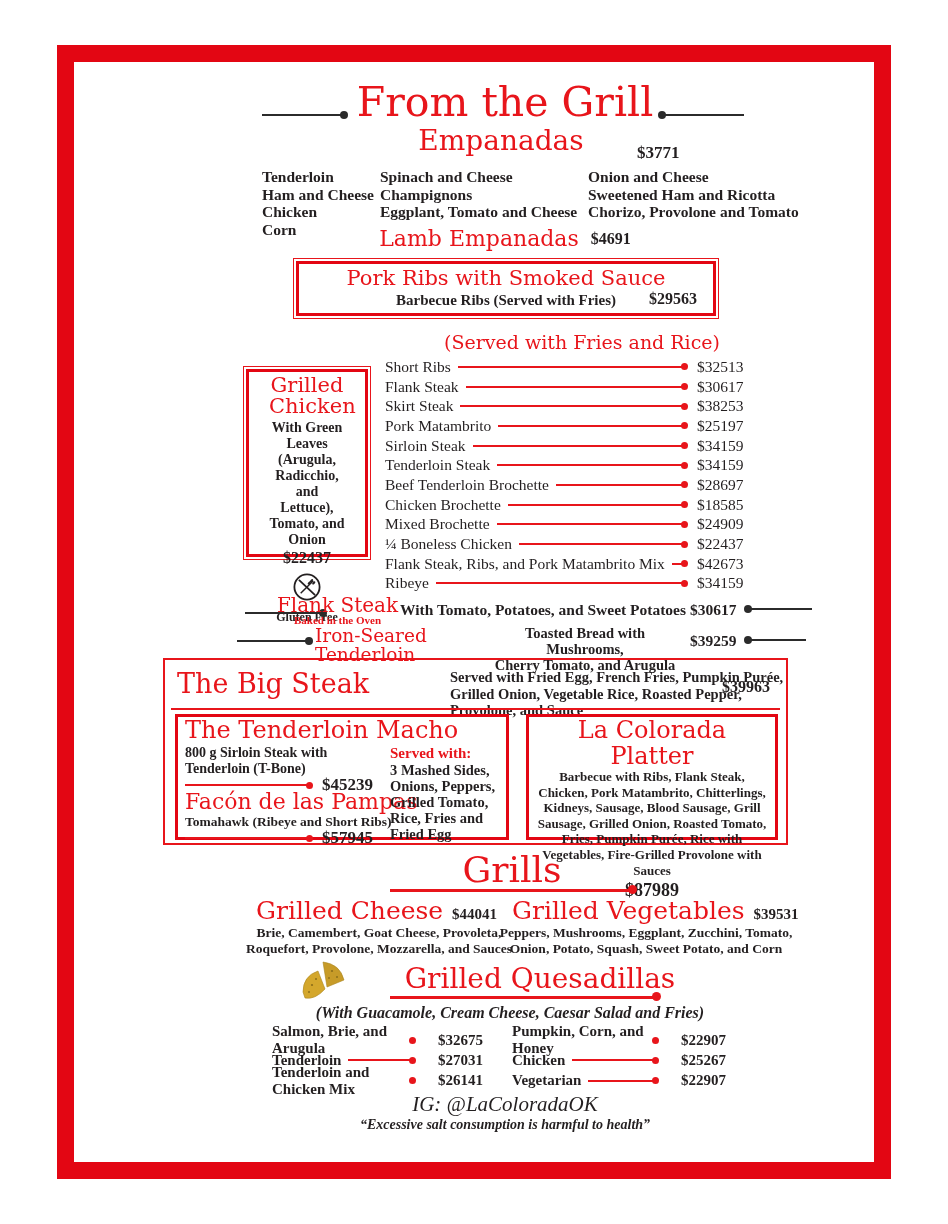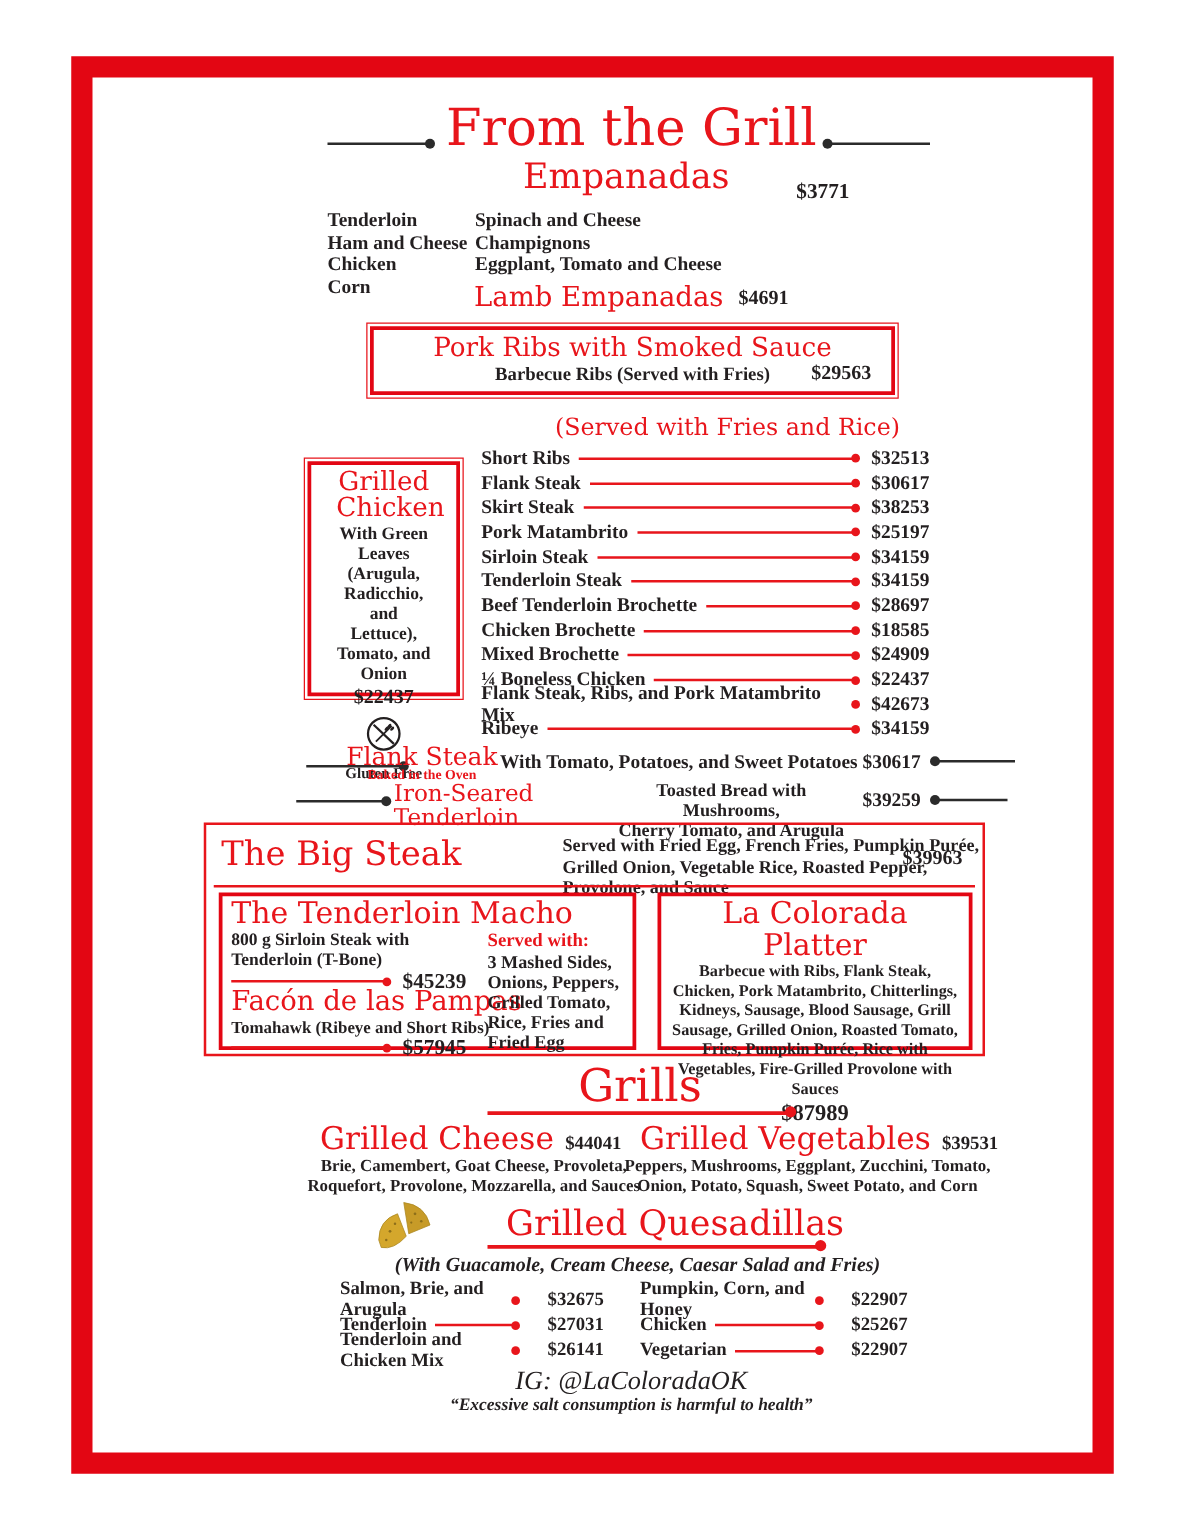--- a/index.html
+++ b/index.html
@@ -24,21 +24,21 @@
   .deco.dr::after{right:-4px;}
   .deco.dl::after{left:-4px;}
   
   .row{display:flex;align-items:center;}
   .leader{flex:1 1 auto;height:2px;background:var(--red);position:relative;margin:0 10px 0 7px;}
   .leader::after{content:"";position:absolute;right:-1px;top:-2.5px;width:7px;height:7px;border-radius:50%;background:var(--red);}
   
   .dbox{position:absolute;border:1px solid var(--red);padding:2px;box-sizing:border-box;}
   .dbox>.inner{border:3px solid var(--border-red);width:100%;height:100%;box-sizing:border-box;position:relative;}
   .thickbox{position:absolute;border:3.5px solid var(--border-red);box-sizing:border-box;}
-  .grill-row{height:19.7px;font-size:15.5px;font-weight:bold;}
+  .grill-row{height:19.7px;font-size:15.5px;font-weight:normal;}
   .grill-row .price{min-width:58px;}
   .q-row{height:20.3px;font-size:15px;font-weight:bold;}
   .q-row .price{min-width:54px;margin-left:13px;}
   .col-item{font-size:15.5px;line-height:17.5px;font-weight:bold;}
   h1,h2{margin:0;padding:0;}
 </style>
 </head>
 <body>
 
 <div class="page">
@@ -55,20 +55,26 @@
   <div class="col-item">Tenderloin</div>
       <div class="col-item">Ham and Cheese</div>
       <div class="col-item">Chicken</div>
       <div class="col-item">Corn</div>
     </div>
   <div class="abs" style="left:380px;top:168px;width:215px">
 
   <div class="col-item">Spinach and Cheese</div>
       <div class="col-item">Champignons</div>
       <div class="col-item">Eggplant, Tomato and Cheese</div>
+    </div>
+  <div class="abs" style="left:588px;top:168px;width:225px">
+
+  <div class="col-item">Onion and Cheese</div>
+      <div class="col-item">Sweetened Ham and Ricotta</div>
+      <div class="col-item">Chorizo, Provolone and Tomato</div>
     </div>
 
   <div class="abs row" style="left:100px;top:226px;width:810px;justify-content:center;gap:12px">
     <span class="red disp" style="font-size:22px">Lamb Empanadas</span>
     <span class="b" style="font-size:16px">$4691</span>
   </div>
 
   <div class="dbox" style="left:293px;top:258px;width:426px;height:61px">
     <div class="inner">
       <div class="red c disp" style="font-size:21px;margin-top:3px;line-height:1.1">Pork Ribs with Smoked Sauce</div>

